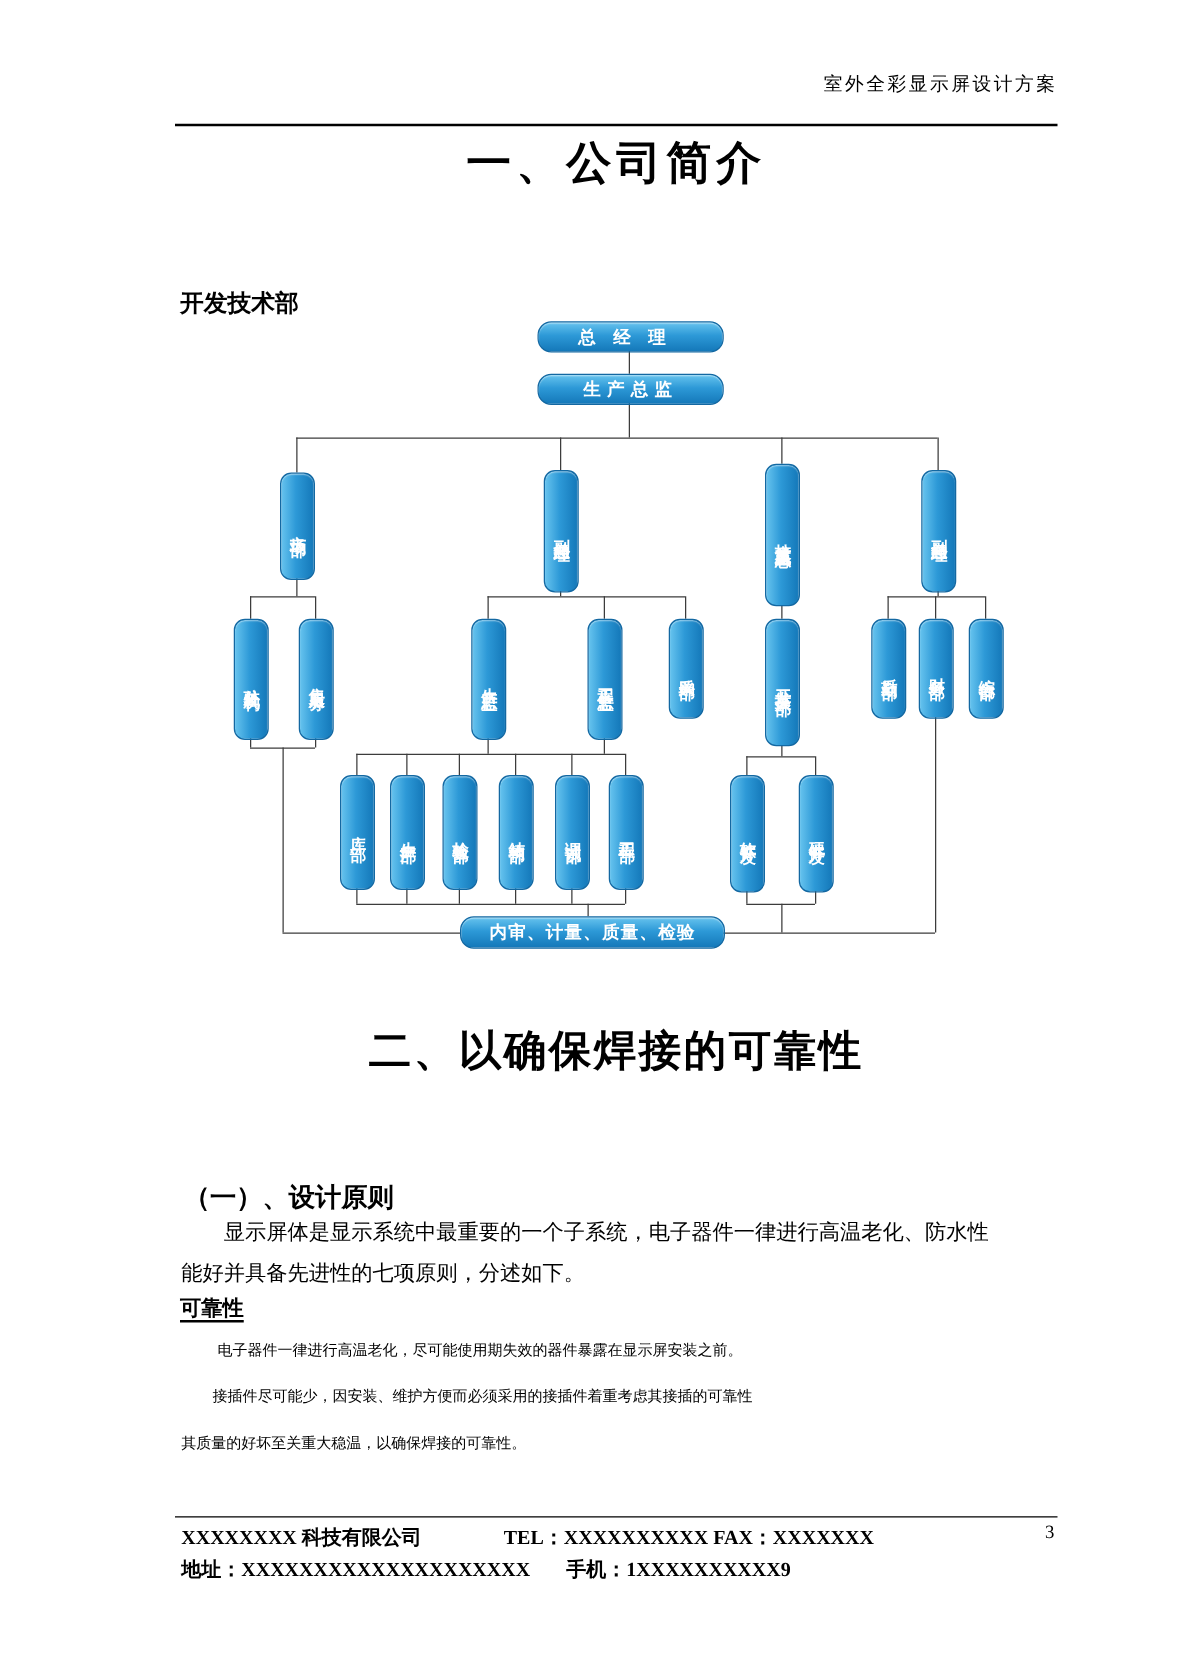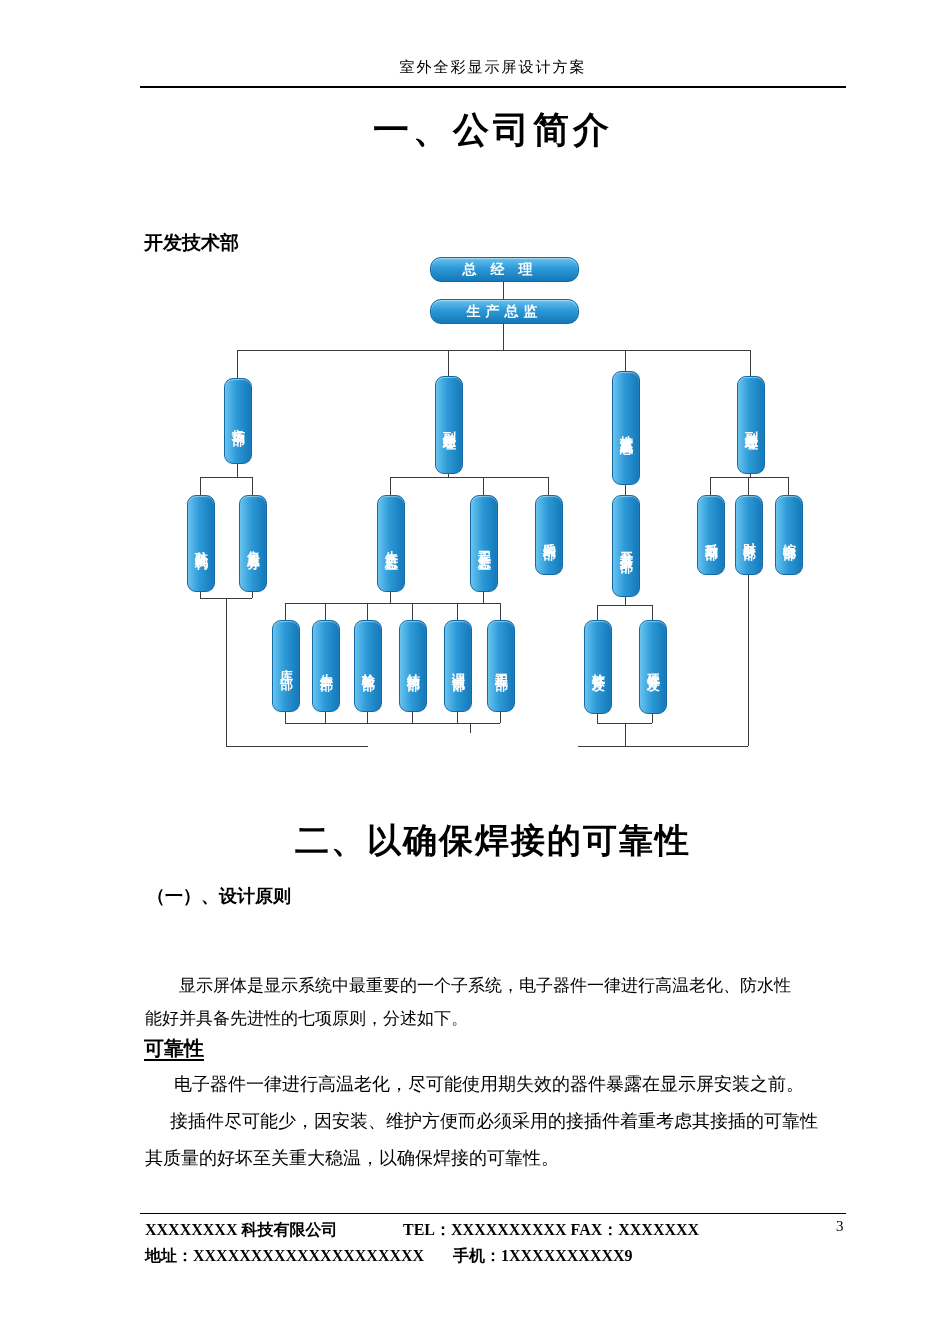--- a/index.html
+++ b/index.html
@@ -1,43 +1,43 @@
 <!DOCTYPE html>
 <html><head>
 <meta charset="utf-8">
 <style>
   html,body{margin:0;padding:0}
   body{width:950px;height:1344px;background:#ffffff;position:relative;overflow:hidden;
        font-family:"Liberation Serif","DejaVu Serif",serif;color:#000}
   .abs{position:absolute}
-  .doc-header{top:58px;left:140px;width:706px;text-align:center;font-size:15px;letter-spacing:2px;
-              padding-bottom:9px;border-bottom:2.5px solid #000}
+  .doc-header{top:58px;left:140px;width:706px;text-align:right;font-size:15px;letter-spacing:2px;
+              padding-bottom:22px;border-bottom:2.5px solid #000}
   .h-main{top:106px;left:140px;width:706px;text-align:center;font-size:36px;font-weight:bold;
           font-family:Liberation Sans, sans-serif;letter-spacing:4px}
   .h-org{top:230px;left:144px;font-size:19px;font-weight:bold;
          font-family:"Liberation Sans","DejaVu Sans",sans-serif}
   #org{top:255px;left:180px;width:650px;height:515px}
   .ob{position:absolute;color:#fff;font-weight:bold;
       font-family:Liberation Sans, sans-serif;
       display:flex;align-items:center;justify-content:center;
       border:1px solid #1368a2;box-shadow:inset 0 1px 1px rgba(255,255,255,.45)}
   .obh{background:linear-gradient(180deg,#66c3ee 0%,#2d99d7 45%,#1478b9 100%);
        border-radius:11px;font-size:14px}
   .obv{background:linear-gradient(90deg,#66c3ee 0%,#2d99d7 45%,#1478b9 100%);
        border-radius:9px;font-size:13px;writing-mode:vertical-rl;text-orientation:upright;letter-spacing:2px}
   .ln{position:absolute;background:#3c3c3c}
   .h2-main{top:818px;left:140px;width:706px;text-align:center;font-size:34px;font-weight:bold;
            font-family:"Liberation Sans","DejaVu Sans",sans-serif;letter-spacing:2px}
-  .h-sub{top:884px;left:147px;font-size:18px;font-weight:bold;
+  .h-sub{top:944px;left:147px;font-size:21px;font-weight:bold;
          font-family:"Liberation Sans","DejaVu Sans",sans-serif}
   .para{top:969px;left:145px;width:660px;font-size:17px;line-height:33px;text-indent:2em}
-  .h-rel{top:1035px;left:144px;font-size:20px;font-weight:bold;
+  .h-rel{top:1035px;left:144px;font-size:17px;font-weight:bold;
          font-family:"Liberation Sans","DejaVu Sans",sans-serif;
          text-decoration:underline;text-underline-offset:4px;text-decoration-thickness:2px}
-  .item{font-size:18px;white-space:nowrap}
+  .item{font-size:12px;white-space:nowrap}
   .footer-rule{top:1213px;left:140px;width:706px;height:0;border-top:1.5px solid #000}
   .ft{font-size:16px;font-weight:bold}
   .pagenum{top:1218px;left:836px;font-size:15px}
 </style>
 </head>
 <body>
 
 <div class="abs doc-header">室外全彩显示屏设计方案</div>
 
 <div class="abs h-main">一、公司简介</div>
@@ -122,20 +122,21 @@
 
   <div class="ob obv" style="left:92px;top:365px;width:26px;height:90px;letter-spacing:8px">库部</div>
   <div class="ob obv" style="left:132px;top:365px;width:26px;height:90px">生产部</div>
   <div class="ob obv" style="left:174px;top:365px;width:26px;height:90px">检验部</div>
   <div class="ob obv" style="left:219px;top:365px;width:26px;height:90px">结构部</div>
   <div class="ob obv" style="left:264px;top:365px;width:26px;height:90px">调试部</div>
   <div class="ob obv" style="left:307px;top:365px;width:26px;height:90px">工程部</div>
   <div class="ob obv" style="left:404px;top:365px;width:26px;height:92px">软件开发</div>
   <div class="ob obv" style="left:459px;top:365px;width:26px;height:92px">硬件开发</div>
 
+  <div class="ob obh" style="left:188px;top:478px;width:210px;height:24px;letter-spacing:1px">内审、计量、质量、检验</div>
 </div>
 
 <div class="abs h2-main">二、以确保焊接的可靠性</div>
 
 <div class="abs h-sub">（一）、设计原则</div>
 
 <div class="abs para">显示屏体是显示系统中最重要的一个子系统，电子器件一律进行高温老化、防水性能好并具备先进性的七项原则，分述如下。</div>
 
 <div class="abs h-rel">可靠性</div>
 

